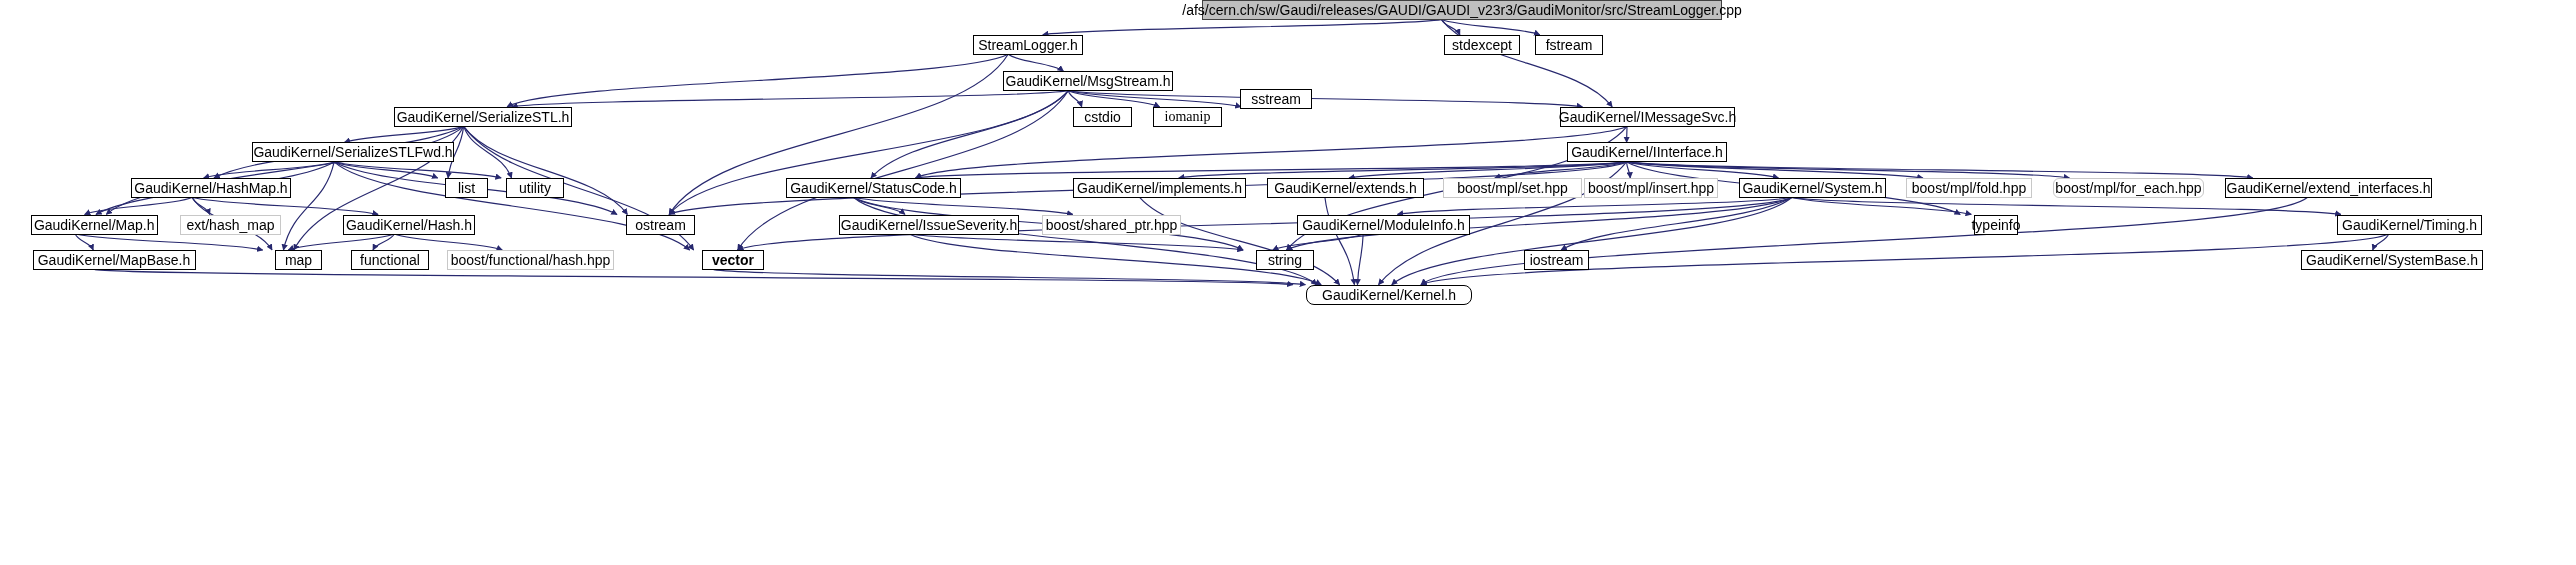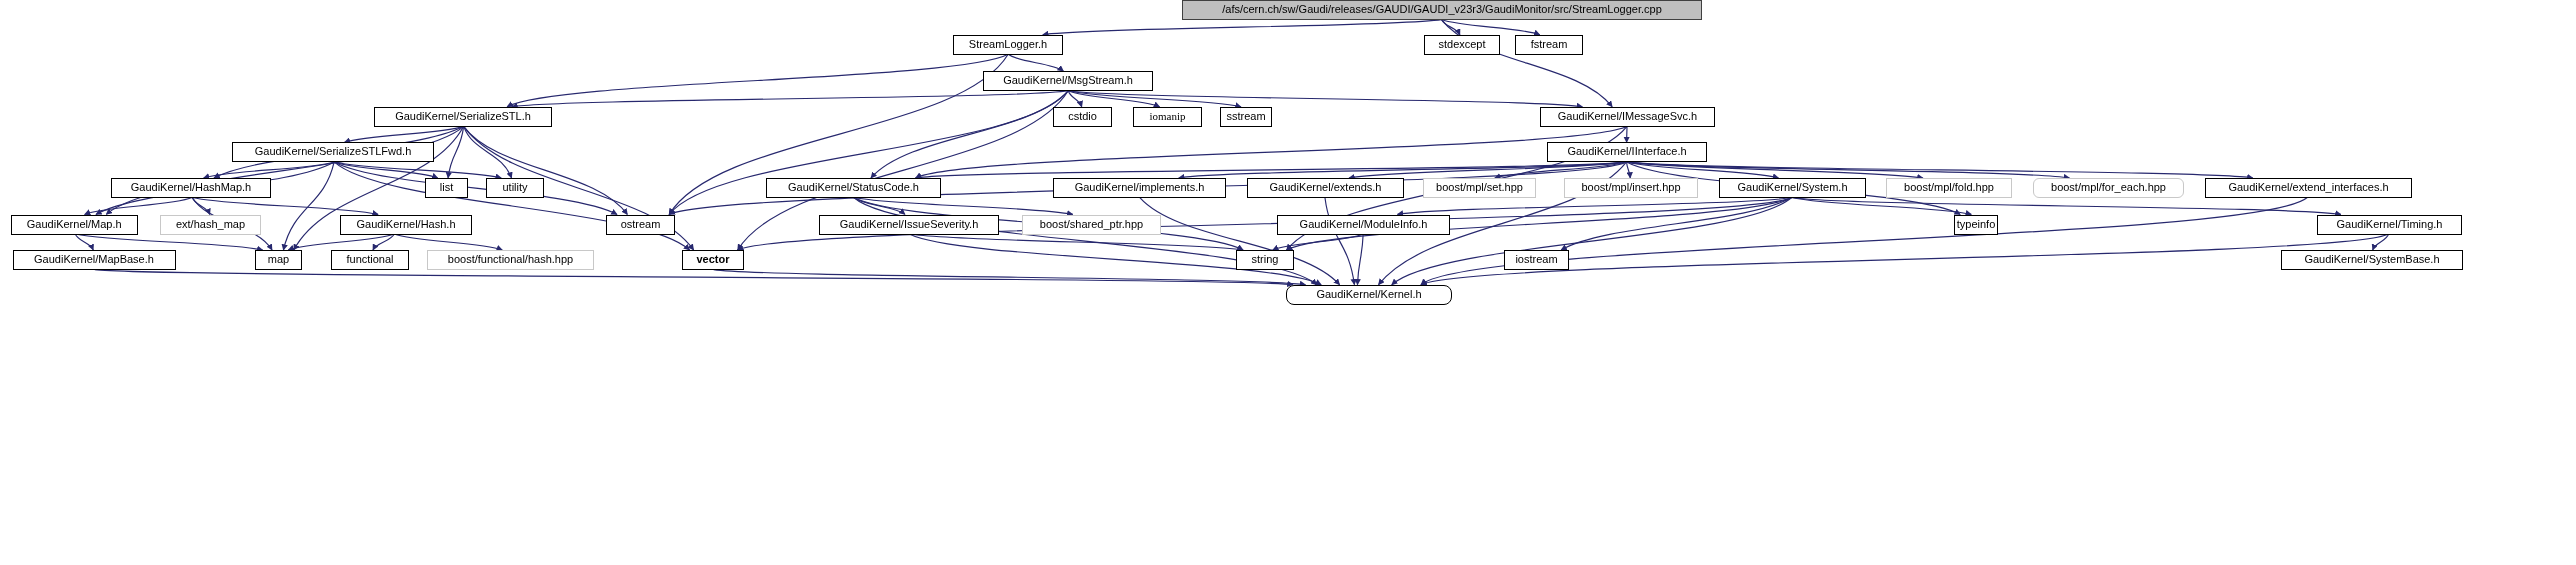--- a/index.html
+++ b/index.html
@@ -15,24 +15,25 @@
   .node{
     position:absolute;
     box-sizing:border-box;
     display:flex;
     align-items:center;
     justify-content:center;
     height:19.6px;
     border:0.9px solid #000000;
     background:#ffffff;
     color:#000000;
-    font-size:11px;
+    font-size:14px;
     line-height:1;
     white-space:nowrap;
     padding:0 10px;
+    margin-left:20px;
   }
   .node.ext{border:0.9px solid #c8c8c8;}
   .node.root{
     background:#bfbfbf;
     border:0.9px solid #404040;
   }
 </style>
 </head>
 <body>
 
@@ -140,21 +141,21 @@
       </div>
       <div class="node" style="left: 374px; top: 107px; width: 178px;">
         <span>GaudiKernel/SerializeSTL.h</span>
       </div>
       <div class="node" style="left: 1053px; top: 107px; width: 59px;">
         <span>cstdio</span>
       </div>
       <div class="node" style="left: 1133px; top: 107px; width: 69px; font-family: Liberation Serif, serif;">
         <span>iomanip</span>
       </div>
-      <div class="node" style="left: 1220px; top: 107px; width: 52px;">
+      <div class="node" style="left: 1220px; top: 89px; width: 72px; justify-content: flex-end;">
         <span>sstream</span>
       </div>
       <div class="node" style="left: 1540px; top: 107px; width: 175px;">
         <span>GaudiKernel/IMessageSvc.h</span>
       </div>
       <div class="node" style="left: 232px; top: 142px; width: 202px;">
         <span>GaudiKernel/SerializeSTLFwd.h</span>
       </div>
       <div class="node" style="left: 1547px; top: 142px; width: 160px;">
         <span>GaudiKernel/IInterface.h</span>
@@ -170,21 +171,21 @@
       </div>
       <div class="node" style="left: 766px; top: 178px; width: 175px;">
         <span>GaudiKernel/StatusCode.h</span>
       </div>
       <div class="node" style="left: 1053px; top: 178px; width: 173px;">
         <span>GaudiKernel/implements.h</span>
       </div>
       <div class="node" style="left: 1247px; top: 178px; width: 157px;">
         <span>GaudiKernel/extends.h</span>
       </div>
-      <div class="node ext" style="left: 1423px; top: 178px; width: 113px; align-items: center;">
+      <div class="node ext" style="left: 1423px; top: 178px; width: 139px; align-items: center;">
         <span>boost/mpl/set.hpp</span>
       </div>
       <div class="node ext" style="left: 1564px; top: 178px; width: 134px;">
         <span>boost/mpl/insert.hpp</span>
       </div>
       <div class="node" style="left: 1719px; top: 178px; width: 147px;">
         <span>GaudiKernel/System.h</span>
       </div>
       <div class="node ext" style="left: 1886px; top: 178px; width: 126px;">
         <span>boost/mpl/fold.hpp</span>
@@ -194,21 +195,21 @@
       </div>
       <div class="node" style="left: 2205px; top: 178px; width: 207px;">
         <span>GaudiKernel/extend_interfaces.h</span>
       </div>
       <div class="node" style="left: 10.7px; top: 215px; width: 127px;">
         <span>GaudiKernel/Map.h</span>
       </div>
       <div class="node ext" style="left: 160px; top: 215px; width: 101px;">
         <span>ext/hash_map</span>
       </div>
-      <div class="node" style="left: 340px; top: 215px; width: 132px; text-align: center;">
+      <div class="node" style="left: 323px; top: 215px; width: 132px; text-align: center;">
         <span>GaudiKernel/Hash.h</span>
       </div>
       <div class="node" style="left: 606px; top: 215px; width: 69px;">
         <span>ostream</span>
       </div>
       <div class="node" style="left: 819px; top: 215px; width: 180px;">
         <span>GaudiKernel/IssueSeverity.h</span>
       </div>
       <div class="node ext" style="left: 1022px; top: 215px; width: 139px;">
         <span>boost/shared_ptr.hpp</span>

